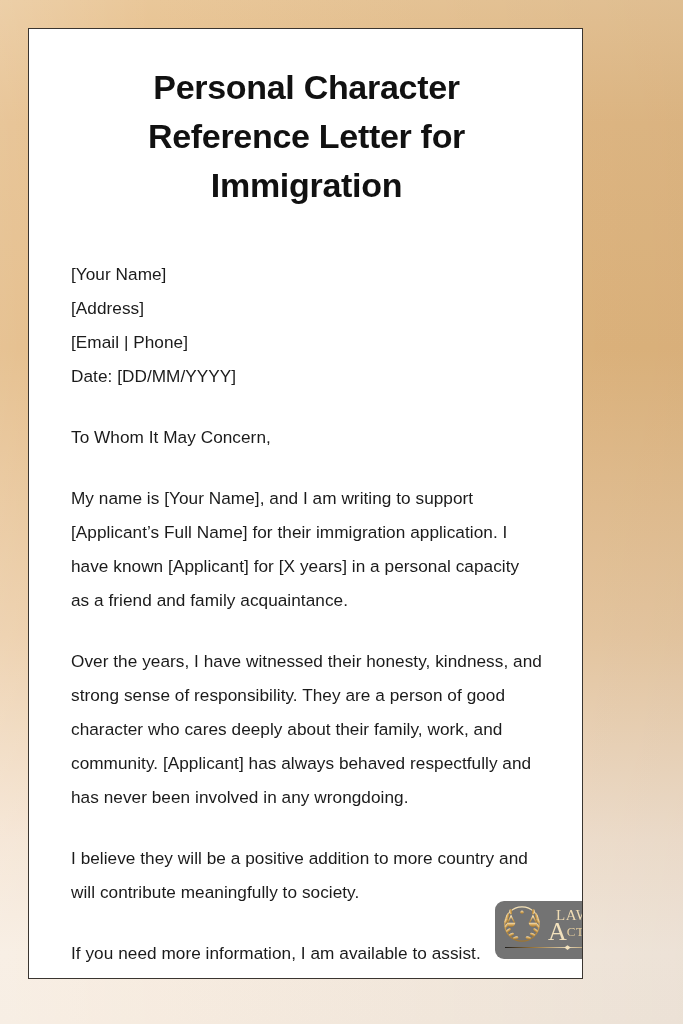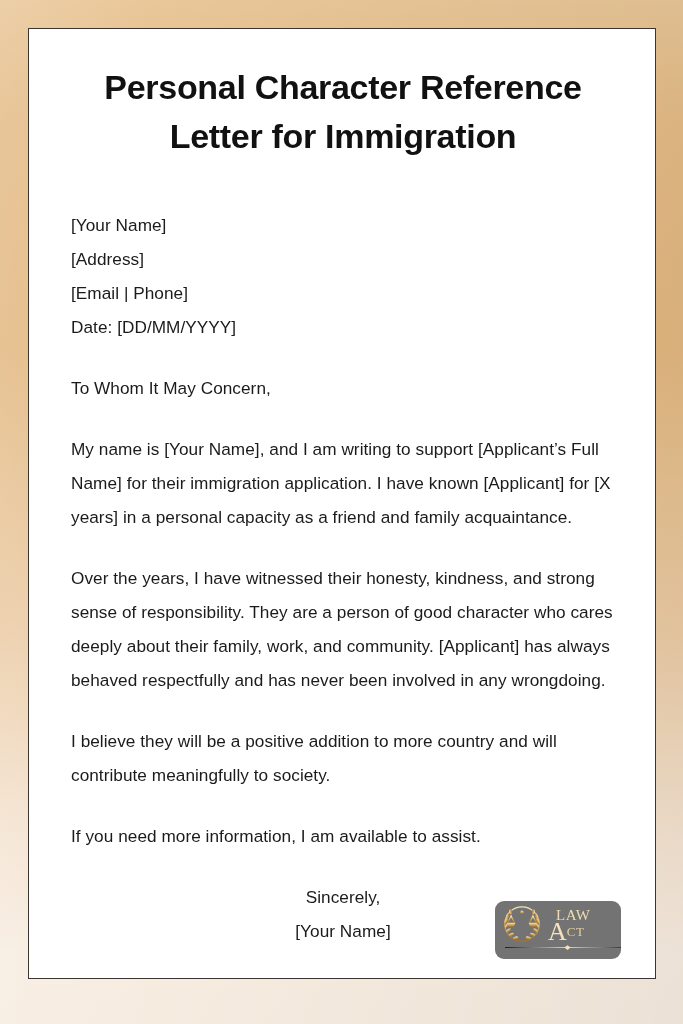--- a/index.html
+++ b/index.html
@@ -64,21 +64,21 @@
       rgba(0,0,0,0.02) 60%,
       rgba(0,0,0,0.045) 100%);
     pointer-events: none;
   }
 
   
   .card {
     position: absolute;
     left: 28px;
     top: 28px;
-    width: 628px;
+    width: 555px;
     height: 951px;
     box-sizing: border-box;
     background: #ffffff;
     border: 1.5px solid #3a3530;
     overflow: hidden;
   }
 
   .card-inner {
     position: absolute;
     left: 0;

